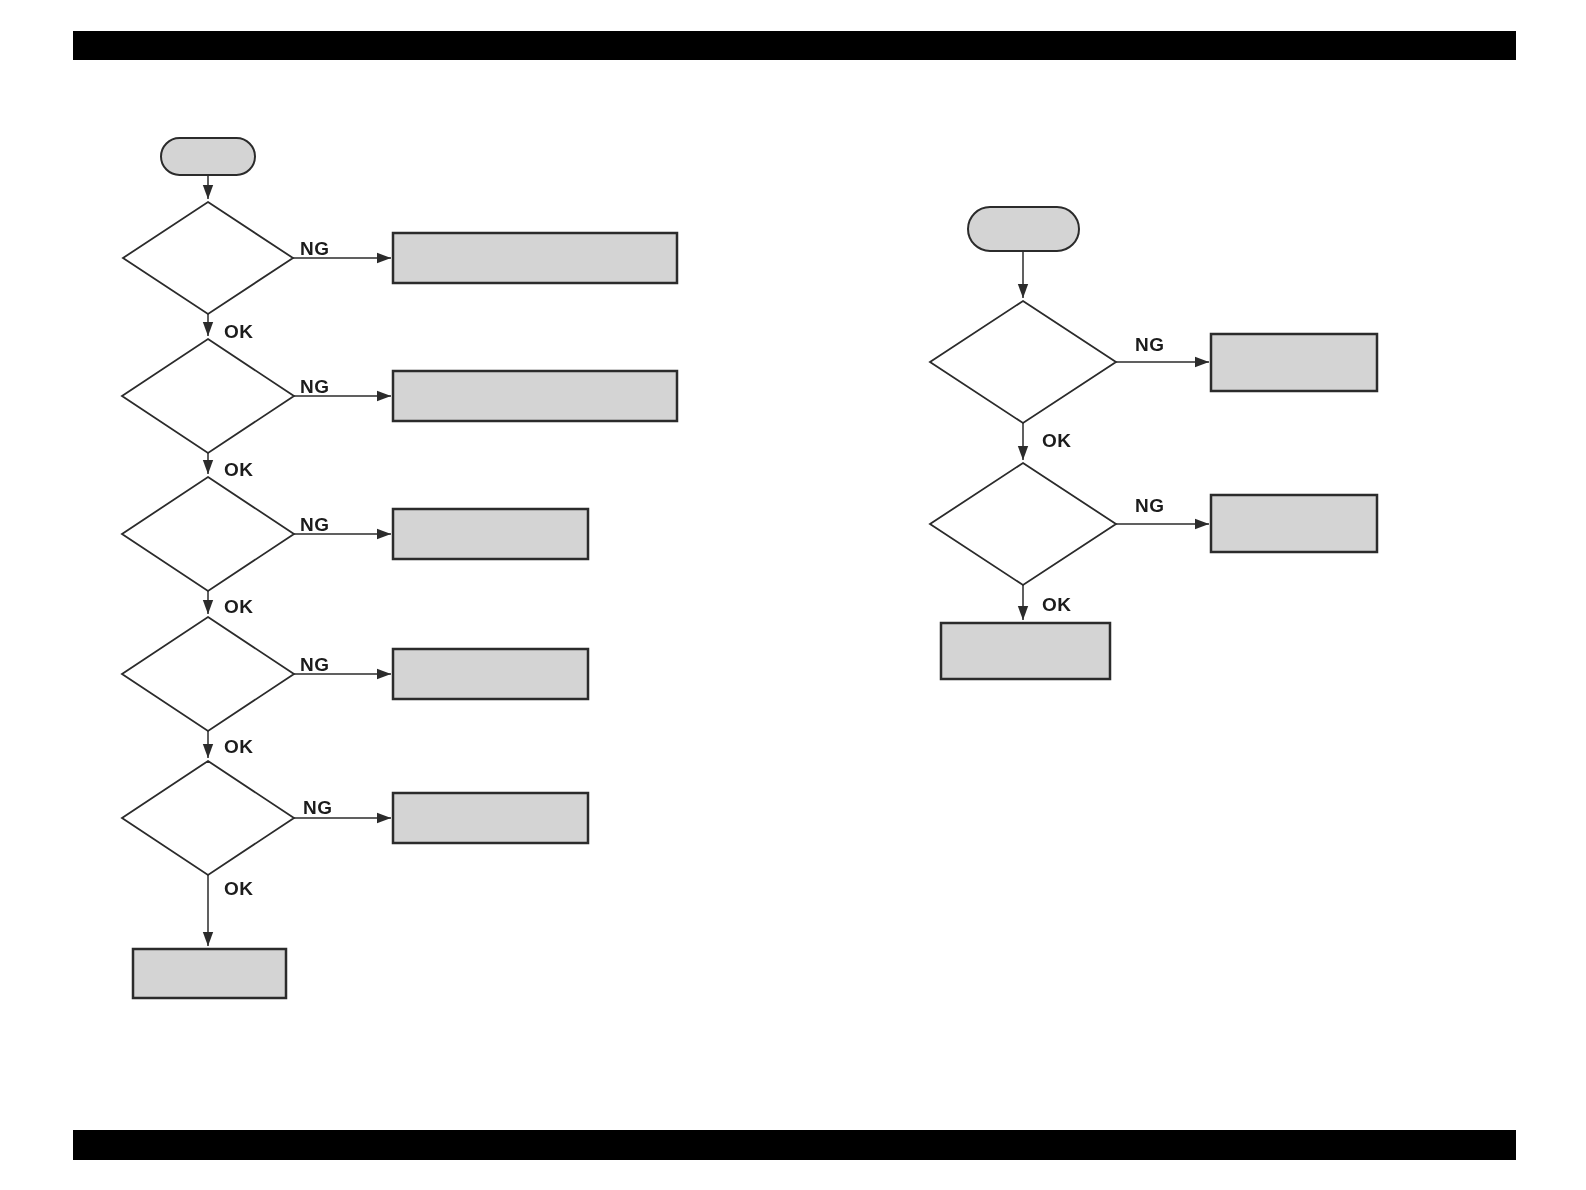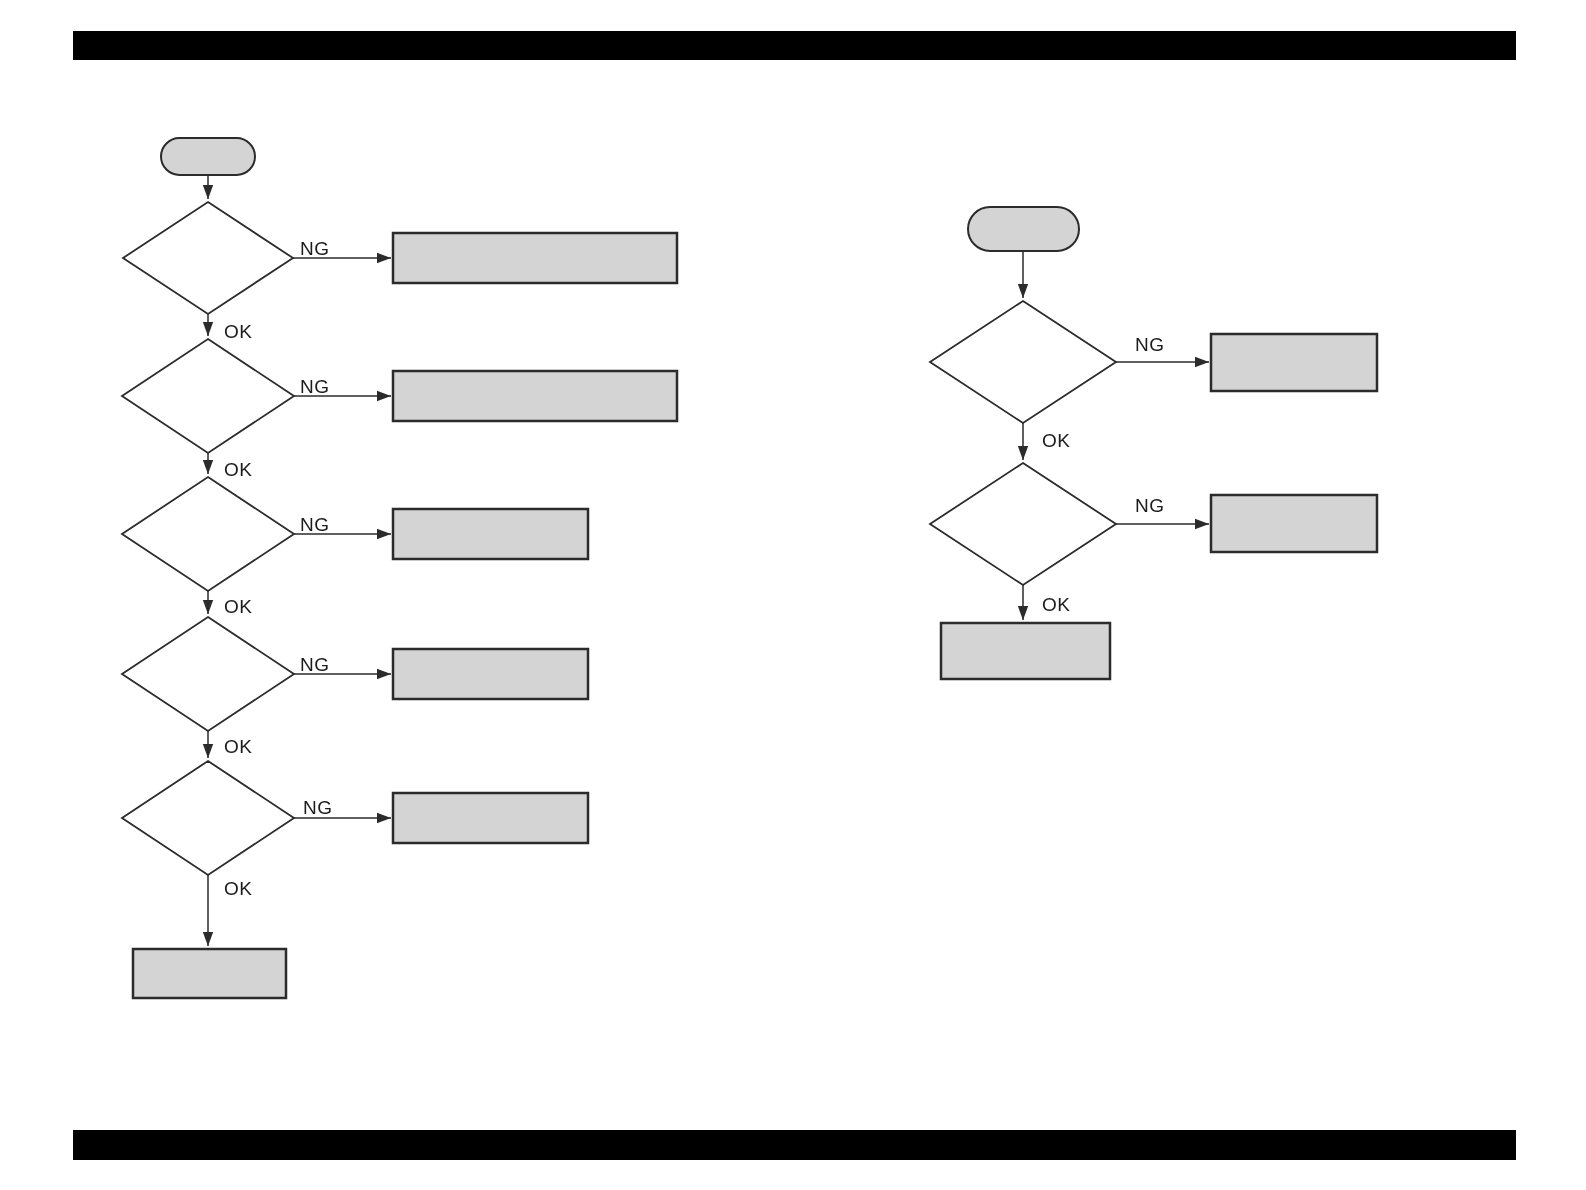--- a/index.html
+++ b/index.html
@@ -7,20 +7,21 @@
     padding: 0;
     background: #ffffff;
     font-family: "Liberation Sans", sans-serif;
   }
   .page {
     position: relative;
     width: 1586px;
     height: 1184px;
     background: var(--page-background, #ffffff);
     overflow: hidden;
+    font-weight: bold;
   }
   .bar {
     position: absolute;
     left: 73px;
     width: 1443px;
     background: var(--bar, #000000);
   }
   .bar.top { top: 31px; height: 29px; }
   .bar.bottom { top: 1130px; height: 30px; }
   svg.flow {

